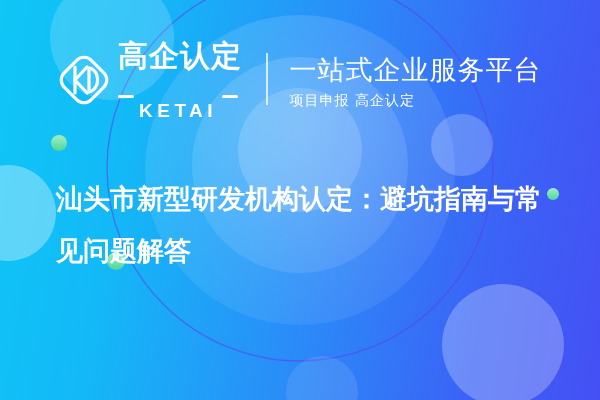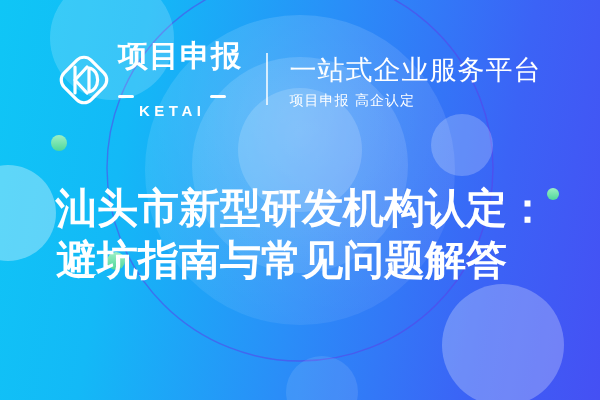--- a/index.html
+++ b/index.html
@@ -74,21 +74,21 @@
   }
   .logo-rule {
     width: 16px;
     height: 3px;
     background: #ffffff;
     border-radius: 2px;
     flex: none;
   }
   .logo-en {
     font-family: "Liberation Sans", sans-serif;
-    font-size: 15px;
+    font-size: 19px;
     line-height: 15px;
     font-weight: bold;
     letter-spacing: 4.5px;
     color: #ffffff;
     white-space: nowrap;
     margin-top: 28px;
   }
 
   .divider {
     width: 1.5px;
@@ -122,21 +122,21 @@
     white-space: nowrap;
   }
 
   
   .title {
     position: absolute;
     left: 56px;
     top: 155px;
     width: 500px;
     font-family: "DejaVu Sans", "Liberation Sans", sans-serif;
-    font-size: 41px;
+    font-size: 27px;
     line-height: 52px;
     font-weight: bold;
     color: #ffffff;
     letter-spacing: 0px;
   }
 </style>
 </head>
 <body>
 
 <div class="banner">
@@ -187,21 +187,21 @@
 
         <rect x="9" y="11" width="38" height="38" rx="10" ry="10" transform="rotate(-45 28 30)" fill="none" stroke="#ffffff" stroke-width="3.2"></rect>
 
         <path d="M19 17 L19 43" fill="none" stroke="#ffffff" stroke-width="3.2" stroke-linecap="round"></path>
         <path d="M31 17 L19 30 L31 43" fill="none" stroke="#ffffff" stroke-width="3.2" stroke-linecap="round" stroke-linejoin="round"></path>
 
         <path d="M33 18 L33 42 C44 40 45 20 33 18 Z" fill="none" stroke="#ffffff" stroke-width="3.2" stroke-linejoin="round"></path>
       </svg>
 
       <div class="logo-words">
-        <div class="logo-cn">项目申报</div>
+        <div class="logo-cn">高企认定</div>
         <div class="logo-en-row">
           <span class="logo-rule"></span>
           <span class="logo-en">KETAI</span>
           <span class="logo-rule"></span>
         </div>
       </div>
     </div>
 
     <div class="divider"></div>
 

